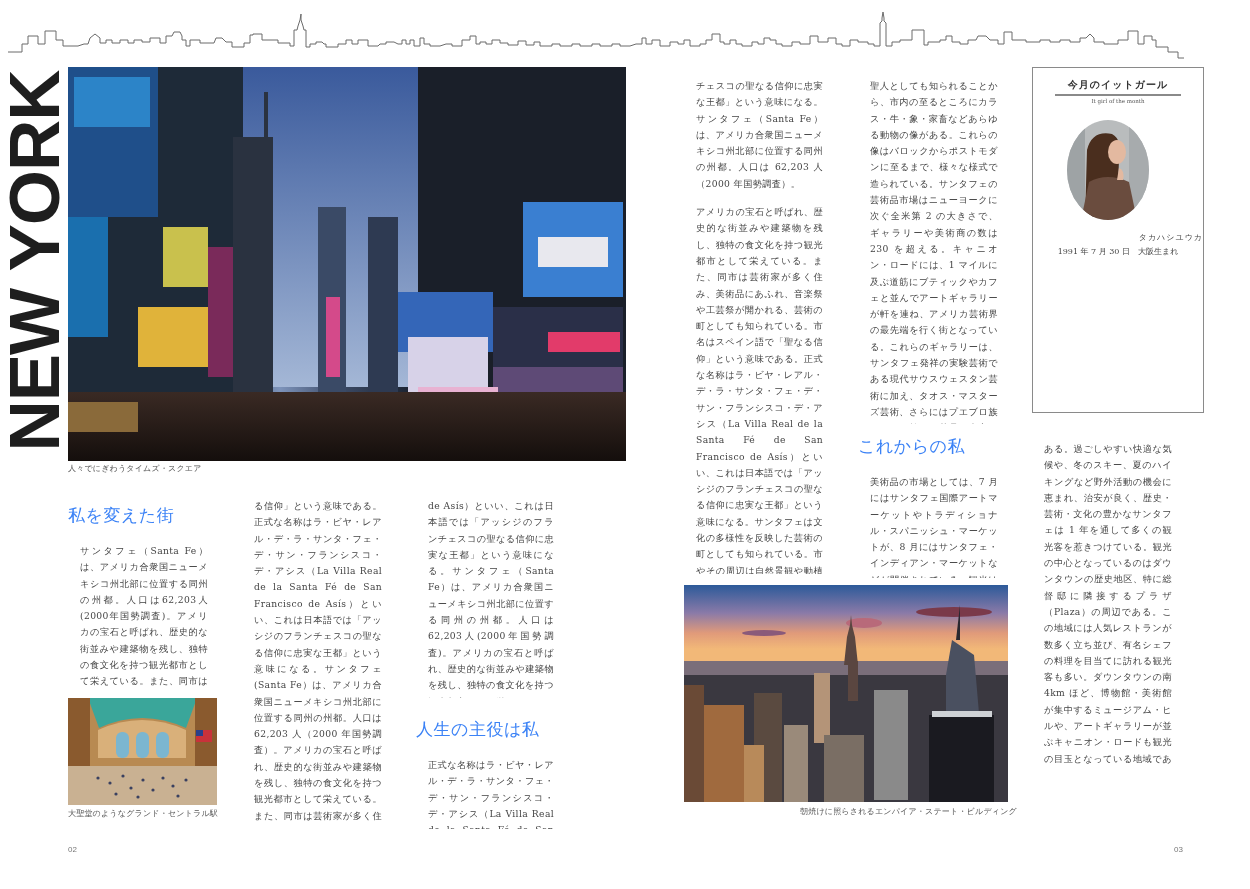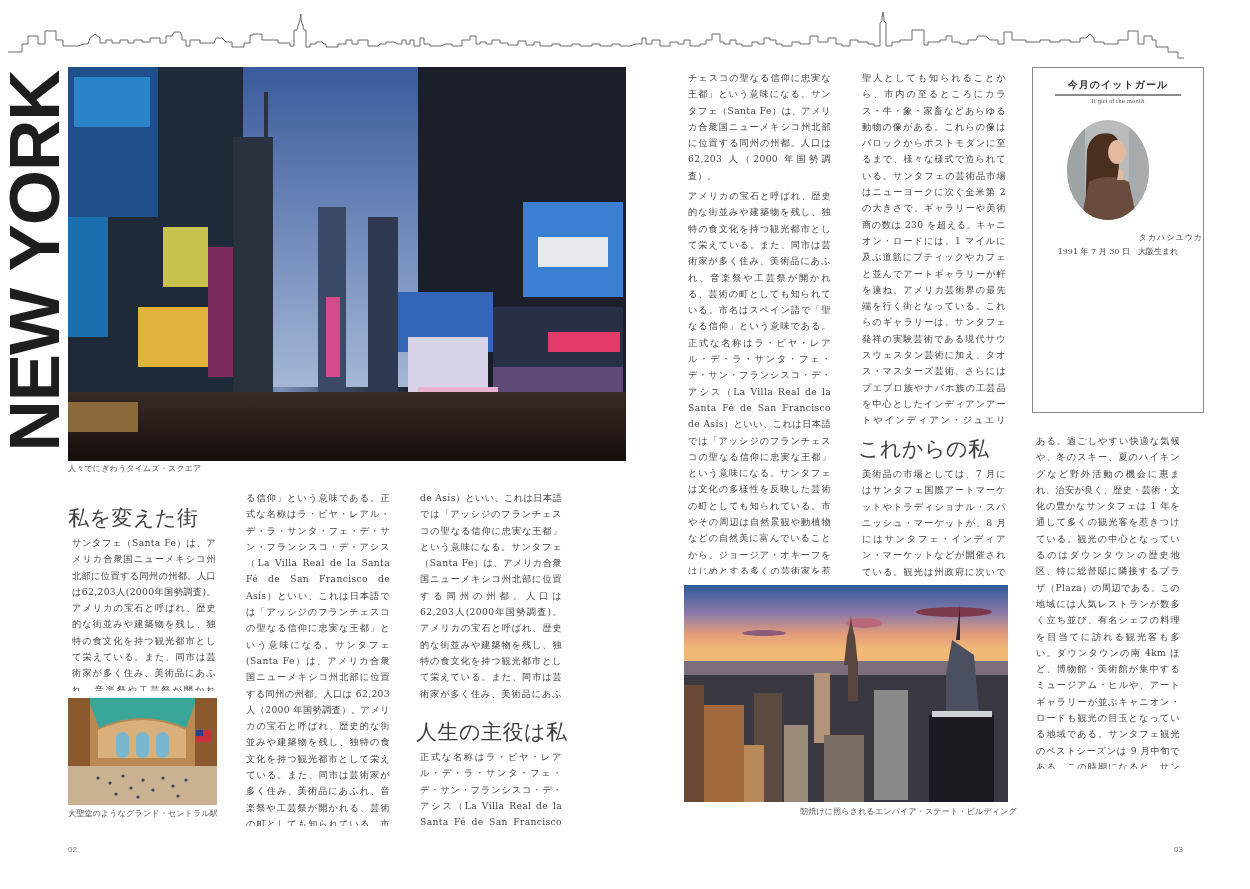--- a/index.html
+++ b/index.html
@@ -6,22 +6,22 @@
   html,body{width:1250px;height:889px;background:#ffffff;overflow:hidden;}
   body{position:relative;font-family:"DejaVu Serif","Liberation Serif",serif;color:#3a3a3a;}
   .skyline{position:absolute;left:0;top:0;width:1250px;height:60px;}
   .vtitle{position:absolute;left:2px;top:62px;width:64px;height:398px;}
   .vtitle span{position:absolute;left:50%;top:50%;transform:translate(-50%,-50%) rotate(-90deg);
     font-family:"Liberation Sans","DejaVu Sans",sans-serif;font-weight:bold;font-size:71px;letter-spacing:-1px;
     color:#1e1e1e;white-space:nowrap;line-height:1;}
   .photo{position:absolute;overflow:hidden;}
   .caption{position:absolute;font-size:8px;color:#555;white-space:nowrap;letter-spacing:0.2px;text-align:center;}
   .col{position:absolute;font-size:9.2px;line-height:16.3px;color:#444;text-align:justify;letter-spacing:0.35px;}
-  .col p{margin:4px;}
-  .h2{position:absolute;font-family:"DejaVu Sans","Liberation Sans",sans-serif;font-size:21px;color:#404040;font-weight:normal;letter-spacing:0.5px;white-space:nowrap;}
+  .col p{margin:12px;}
+  .h2{position:absolute;font-family:"DejaVu Sans","Liberation Sans",sans-serif;font-size:17px;color:#3b82f6;font-weight:normal;letter-spacing:0.5px;white-space:nowrap;}
   .pnum{position:absolute;font-family:"Liberation Sans","DejaVu Sans",sans-serif;font-size:8px;color:#777;}
   .itbox{position:absolute;left:1032px;top:67px;width:172px;height:346px;border:1.5px solid #8a8a8a;}
   .it-title{position:absolute;left:0;right:0;top:10px;text-align:center;font-family:"DejaVu Sans",sans-serif;font-size:10px;font-weight:bold;color:#333;letter-spacing:1px;}
   .it-rule{position:absolute;left:22px;right:22px;top:26px;height:2px;background:#8a8a8a;}
   .it-sub{position:absolute;left:0;right:0;top:30px;text-align:center;font-size:5.5px;color:#555;}
   .it-portrait{position:absolute;left:34px;top:52px;width:82px;height:100px;border-radius:50%;overflow:hidden;}
   .it-name{position:absolute;left:0;right:0;top:164px;text-align:right;font-size:8px;color:#444;letter-spacing:1px;}
   .it-birth{position:absolute;left:0;right:0;top:178px;text-align:center;font-size:8px;color:#444;}
   .it-body{position:absolute;left:12px;right:10px;top:198px;font-size:7.6px;line-height:13.6px;color:#555;text-align:justify;letter-spacing:0.2px;}
 </style>

